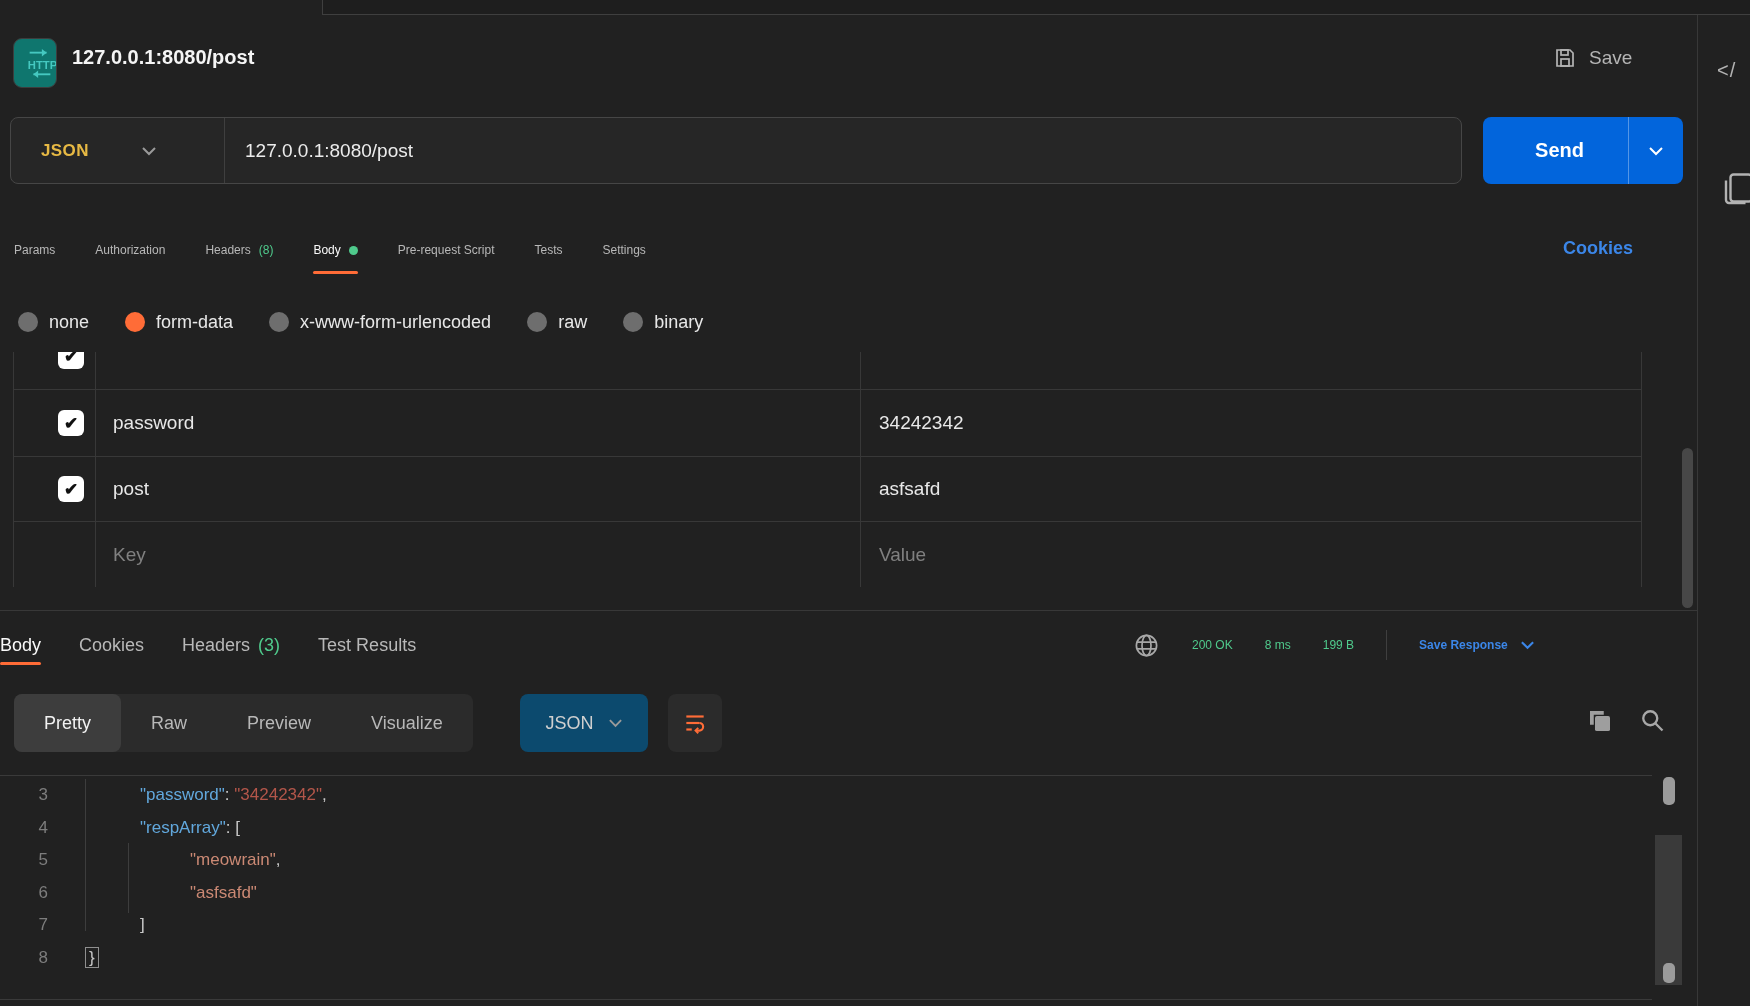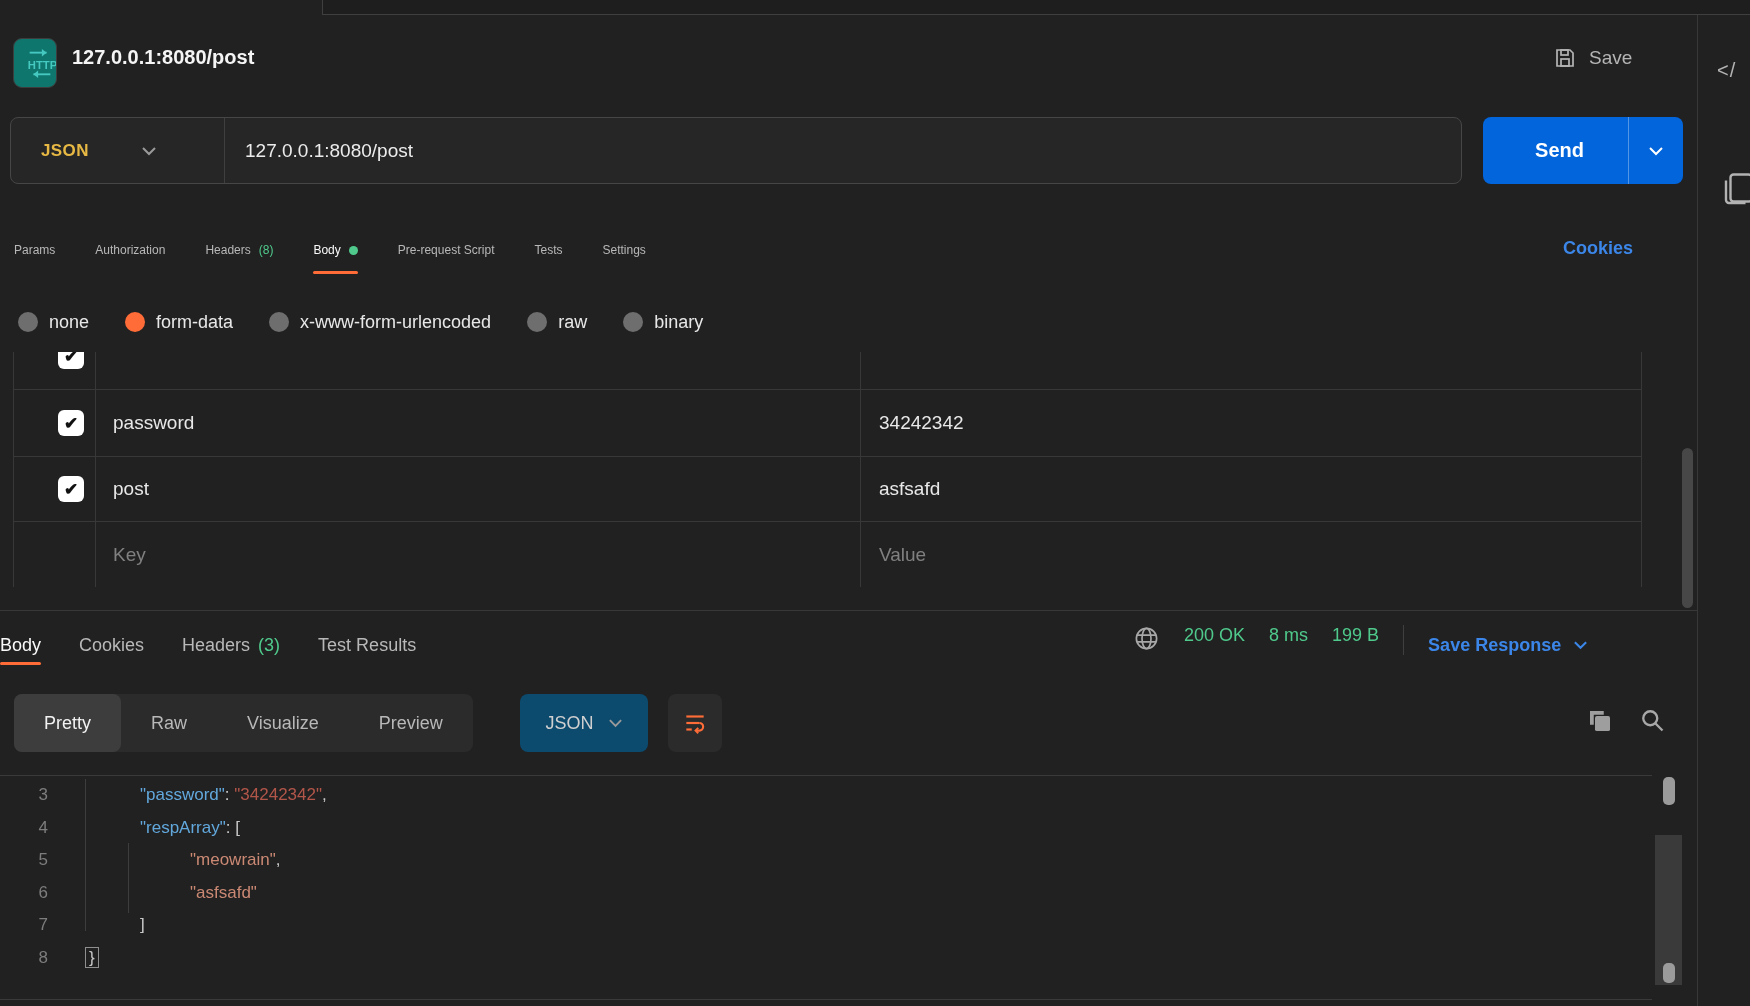--- a/index.html
+++ b/index.html
@@ -56,21 +56,21 @@
   .cbx{width:26px;height:26px;background:#fff;border-radius:6px;margin-left:44px;display:flex;align-items:center;justify-content:center;color:#111;font-size:17px;font-weight:700;}
   .cbx.clip{position:absolute;left:44px;top:-9px;margin-left:0;}
   .ph{color:#808080;}
   .req-scroll{position:absolute;left:1682px;top:448px;width:11px;height:160px;border-radius:6px;background:#474747;}
 
   .section-div{position:absolute;left:0;top:610px;width:1697px;height:1px;background:#383838;}
 
   
   .resp-tabs{position:absolute;left:0;top:625px;height:40px;display:flex;align-items:center;gap:38px;font-size:18px;color:#b8b8b8;}
   .resp-tabs .rtab.active::after{bottom:-9px;}
-  .status-bar{position:absolute;left:1133px;top:625px;height:40px;display:flex;gap:24px;font-size:18px;}
+  .status-bar{position:absolute;left:1133px;top:625px;height:40px;display:flex;align-items:center;gap:32px;font-size:12px;}
   .grn{color:#4fca8c;}
   .vdiv{width:1px;height:30px;background:#3f3f3f;}
   .save-resp{color:#3b86e8;font-weight:700;display:flex;align-items:center;gap:12px;cursor:pointer;}
 
   
   .seg-wrap{position:absolute;left:14px;top:694px;height:58px;background:#2b2b2b;border-radius:8px;display:flex;align-items:stretch;font-size:18px;color:#b8b8b8;}
   .seg{display:flex;align-items:center;padding:0 30px;border-radius:8px;cursor:pointer;}
   .seg.active{background:#3d3d3d;color:#f2f2f2;}
   .json-dd{position:absolute;left:520px;top:694px;width:128px;height:58px;background:#0c4a6e;border-radius:8px;display:flex;align-items:center;justify-content:center;gap:14px;font-size:18px;color:#cfcfcf;cursor:pointer;}
   .wrap-btn{position:absolute;left:668px;top:694px;width:54px;height:58px;background:#2b2b2b;border-radius:8px;display:flex;align-items:center;justify-content:center;cursor:pointer;}
@@ -268,22 +268,22 @@
       <span>Save Response</span>
       <svg width="15" height="10" viewBox="0 0 16 10" fill="none" stroke="#3b86e8" stroke-width="2.2">
           <path d="M2 2l6 6 6-6"></path>
         </svg>
     </span>
   </div>
 
   <div class="seg-wrap">
     <div class="seg active">Pretty</div>
     <div class="seg">Raw</div>
+    <div class="seg">Preview</div>
     <div class="seg">Visualize</div>
-    <div class="seg">Preview</div>
   </div>
   <div class="json-dd">
     <span>JSON</span>
     <svg width="15" height="10" viewBox="0 0 16 10" fill="none" stroke="#9a9a9a" stroke-width="2">
         <path d="M2 2l6 6 6-6"></path>
       </svg>
   </div>
   <div class="wrap-btn">
     <svg width="26" height="26" viewBox="0 0 24 24" fill="none" stroke="#ff6c37" stroke-width="2">
       <path d="M4 6h16"></path>

